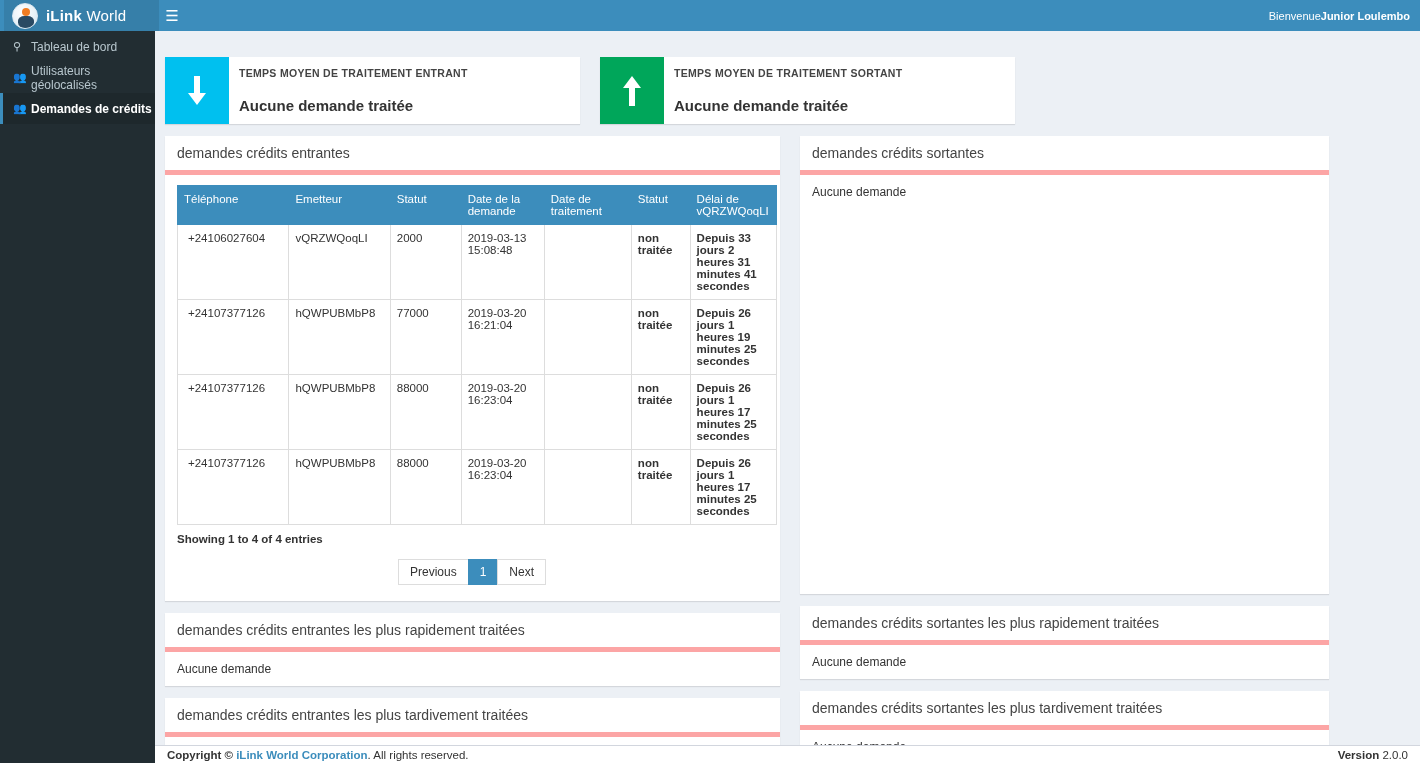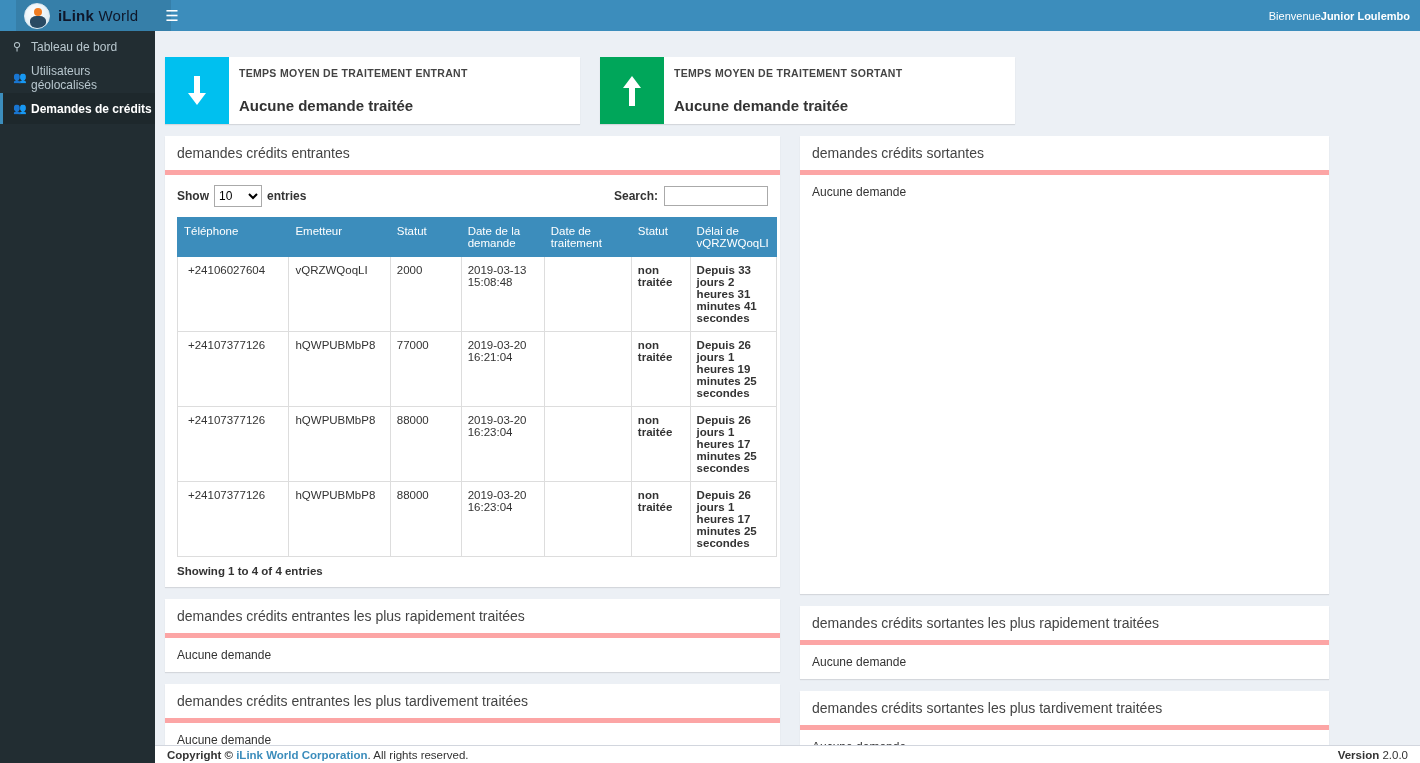--- a/index.html
+++ b/index.html
@@ -10,22 +10,22 @@
     font-size: 13px;
     color: #333;
     background: #ecf0f5;
     overflow: hidden;
   }
   #app { position: relative; width: 1420px; height: 763px; }
 
   
   .topbar { position: absolute; top: 0; left: 0; width: 1420px; height: 31px; background: #3c8dbc; }
   .brand {
-    position: absolute; top: 0; left: 16px; width: 155px; height: 31px;
-    background: #367fa9; color: #0f172a; font-size: 15px;
+    position: absolute; top: 0; left: 4px; width: 155px; height: 31px;
+    background: #367fa9; color: #ffffff; font-size: 15px;
     display: flex; align-items: center; padding-left: 8px; white-space: nowrap;
   }
   .brand-logo {
     width: 26px; height: 26px; border-radius: 50%;
     background: radial-gradient(circle at 40% 35%, #ffffff 0%, #e8f2f8 55%, #cfe3ef 100%);
     border: 1px solid #dfeaf1; position: relative; overflow: hidden; flex: 0 0 auto;
     margin-right: 8px;
   }
   .brand-logo::before {
     content: ""; position: absolute; left: 9px; top: 4px; width: 8px; height: 8px;
@@ -216,36 +216,20 @@
     </div>
 
     <div class="cols">
 
       <div class="col">
 
         <div class="panel">
           <div class="panel-head">demandes crédits entrantes</div>
           <div class="panel-body">
 
-            <div class="dt-top">
-              <label class="dt-length">
-                <span>Show</span>
-                <select>
-                  <option>10</option>
-                  <option>25</option>
-                  <option>50</option>
-                  <option>100</option>
-                </select>
-                <span>entries</span>
-              </label>
-              <label class="dt-filter">
-                <span>Search:</span>
-                <input type="text" value="" style="">
-              </label>
-            </div>
 
             <table class="dt">
               <thead>
                 <tr>
                   <th class="col-tel">Téléphone</th>
                   <th class="col-emm">Emetteur</th>
                   <th class="col-mnt">Statut</th>
                   <th class="col-dd">Date de la demande</th>
                   <th class="col-dt">Date de traitement</th>
                   <th class="col-st">Statut</th>
@@ -287,20 +271,25 @@
                   <td>2019-03-20 16:23:04</td>
                   <td></td>
                   <td class="cell-bold">non traitée</td>
                   <td class="cell-bold">Depuis 26 jours 1 heures 17 minutes 25 secondes</td>
                 </tr>
               </tbody>
             </table>
 
             <div class="dt-bottom">
               <div class="dt-info">Showing 1 to 4 of 4 entries</div>
+              <div class="pager">
+                <span class="pg">Previous</span>
+                <span class="pg active">1</span>
+                <span class="pg">Next</span>
+              </div>
             </div>
 
           </div>
         </div>
 
         <div class="panel">
           <div class="panel-head">demandes crédits entrantes les plus rapidement traitées</div>
           <div class="panel-body">
             <div class="empty">Aucune demande</div>
           </div>

